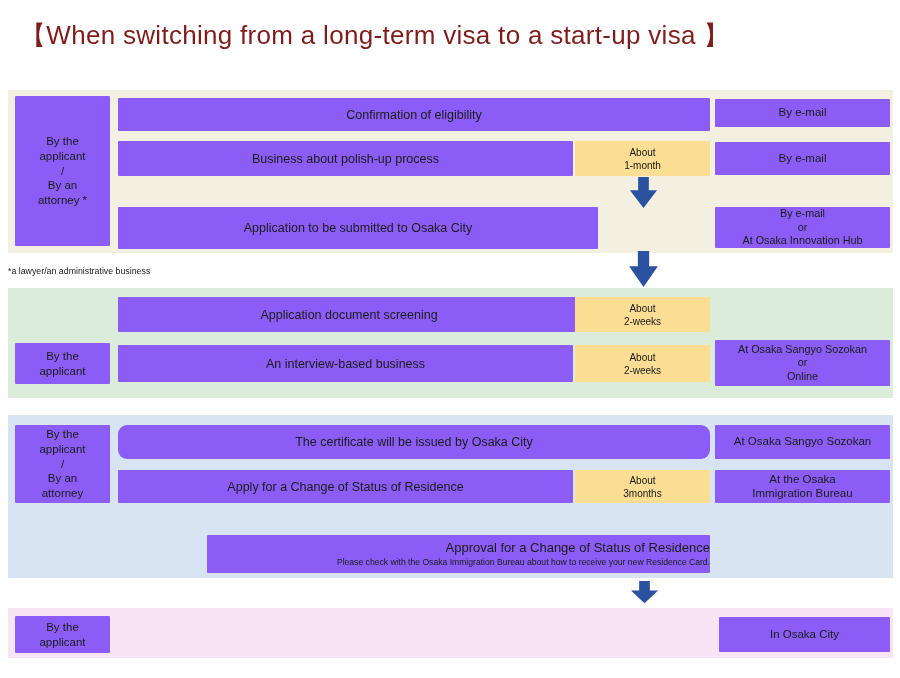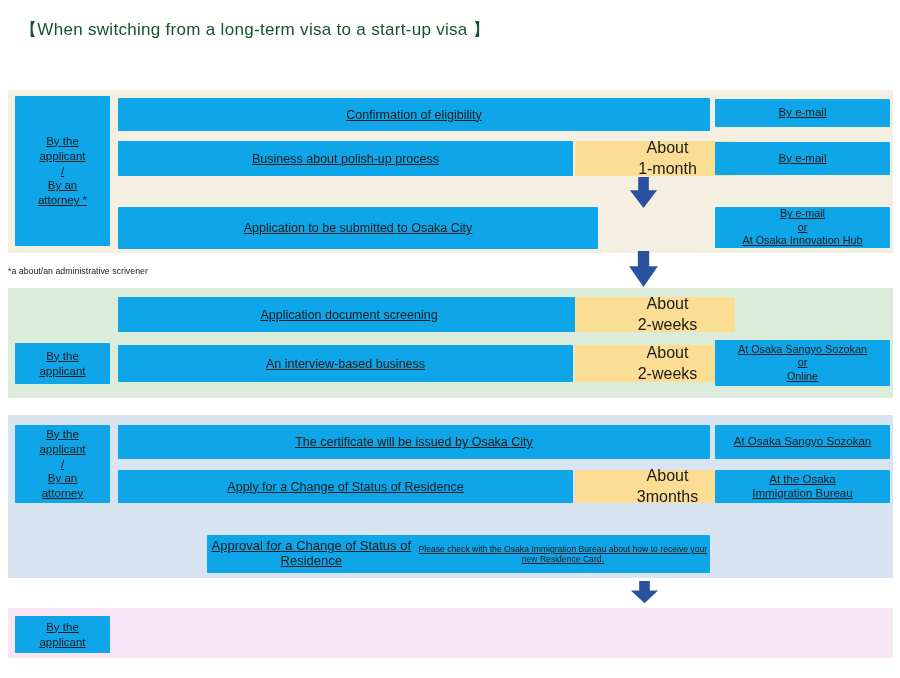--- a/index.html
+++ b/index.html
@@ -1,39 +1,39 @@
 <!DOCTYPE html>
 <html style="--beige: #f3f0e1; --green: #dcecda; --blue: #d8e4f1; --pink: #f7e4f5; --yellow: #fbdd93; --arrow: #2b529f;"><head>
 <meta charset="utf-8">
 <style>
   html,body{margin:0;padding:0;background:#ffffff;}
   .page{
     position:relative;width:900px;height:678px;background:#ffffff;overflow:hidden;
     font-family:"Liberation Sans", sans-serif;color:#1b1b1b;
   }
-  .title{position:absolute;left:20px;top:18px;font-size:17px;letter-spacing:.3px;color:#14532d;}
+  .title{position:absolute;left:20px;top:18px;font-size:26px;letter-spacing:.3px;color:#7f1d1d;}
   .col-header{position:absolute;top:63px;font-size:17px;text-align:center;color:#111;margin-top:24px;}
   .band{position:absolute;left:8px;width:885px;}
   .band-1{top:90px;height:163px;background:var(--beige,#f3f0e1);}
   .band-2{top:288px;height:110px;background:var(--green,#dcecda);}
   .band-3{top:415px;height:163px;background:var(--blue,#d8e4f1);}
   .band-4{top:608px;height:50px;background:var(--pink,#f7e4f5);}
   .box{
-    position:absolute;background:#0ea5e9;display:flex;align-items:center;justify-content:center;
-    text-align:center;white-space:pre-line;border-radius:1px;text-decoration:underline;
+    position:absolute;background:#8b5cf6;display:flex;align-items:center;justify-content:center;
+    text-align:center;white-space:pre-line;border-radius:1px;
   }
   .proc{font-size:12.5px;}
   .who{font-size:11.5px;line-height:1.3;}
   .how{font-size:11.5px;line-height:1.2;}
   .how-sm{font-size:10.8px;line-height:1.24;}
   .dur{
     position:absolute;background:var(--yellow,#fbdd93);display:flex;align-items:center;justify-content:center;
-    text-align:center;white-space:pre-line;font-size:16px;line-height:1.3;padding-left:25px;
+    text-align:center;white-space:pre-line;font-size:10px;line-height:1.3;
   }
-  .approval{flex-direction:row;line-height:1.15;}
+  .approval{flex-direction:column;line-height:1.15;align-items:flex-end;}
   .approval .main{font-size:13px;}
   .approval .note{font-size:8.6px;margin-top:2px;}
   .footnote{position:absolute;left:8px;top:266px;font-size:8.8px;color:#222;}
   .arrow{position:absolute;}
   .arrow svg{display:block;width:100%;height:100%;}
 </style>
 </head>
 <body>
 
 <div class="page">
@@ -66,21 +66,21 @@
     <svg viewBox="0 0 34 34" preserveAspectRatio="none">
         <path d="M11.5,0 H22.5 V14 H31 L17,33 L3,14 H11.5 Z" fill="var(--arrow,#2b529f)"></path>
       </svg>
   </div>
 
   <div class="box proc" style="left:118px;top:207px;width:480px;height:42px;">Application to be submitted to Osaka City</div>
   <div class="box how-sm" style="left:715px;top:207px;width:175px;height:41px;">By e-mail
 or
 At Osaka Innovation Hub</div>
 
-  <div class="footnote">*a about/an administrative scrivener</div>
+  <div class="footnote">*a lawyer/an administrative business</div>
 
   <div class="arrow" style="left:626px;top:251px;width:35px;height:37px;">
     <svg viewBox="0 0 34 34" preserveAspectRatio="none">
         <path d="M11.5,0 H22.5 V14 H31 L17,33 L3,14 H11.5 Z" fill="var(--arrow,#2b529f)"></path>
       </svg>
   </div>
 
   <div class="box proc" style="left:118px;top:297px;width:462px;height:35px;">Application document screening</div>
   <div class="dur" style="left:575px;top:297px;width:135px;height:35px;">About
 2-weeks</div>
@@ -92,21 +92,21 @@
 2-weeks</div>
   <div class="box how-sm" style="left:715px;top:340px;width:175px;height:46px;">At Osaka Sangyo Sozokan
 or
 Online</div>
 
   <div class="box who" style="left:15px;top:425px;width:95px;height:78px;">By the
 applicant
 /
 By an
 attorney</div>
-  <div class="box proc" style="left:118px;top:425px;width:592px;height:34px;">The certificate will be issued by Osaka City</div>
+  <div class="box proc" style="left:118px;top:425px;width:592px;height:34px;border-radius:9px;">The certificate will be issued by Osaka City</div>
   <div class="box how" style="left:715px;top:425px;width:175px;height:34px;">At Osaka Sangyo Sozokan</div>
 
   <div class="box proc" style="left:118px;top:470px;width:455px;height:33px;">Apply for a Change of Status of Residence</div>
   <div class="dur" style="left:575px;top:470px;width:135px;height:33px;">About
 3months</div>
   <div class="box how" style="left:715px;top:470px;width:175px;height:33px;">At the Osaka
 Immigration Bureau</div>
 
   <div class="box approval" style="left:207px;top:535px;width:503px;height:38px;">
     <div class="main">Approval for a Change of Status of Residence</div>
@@ -114,14 +114,15 @@
   </div>
 
   <div class="arrow" style="left:628px;top:581px;width:33px;height:23px;">
     <svg viewBox="0 0 34 34" preserveAspectRatio="none">
         <path d="M11.5,0 H22.5 V14 H31 L17,33 L3,14 H11.5 Z" fill="var(--arrow,#2b529f)"></path>
       </svg>
   </div>
 
   <div class="box who" style="left:15px;top:616px;width:95px;height:37px;">By the
 applicant</div>
+  <div class="box how" style="left:719px;top:617px;width:171px;height:35px;">In Osaka City</div>
 
 </div>
 
 </body></html>

